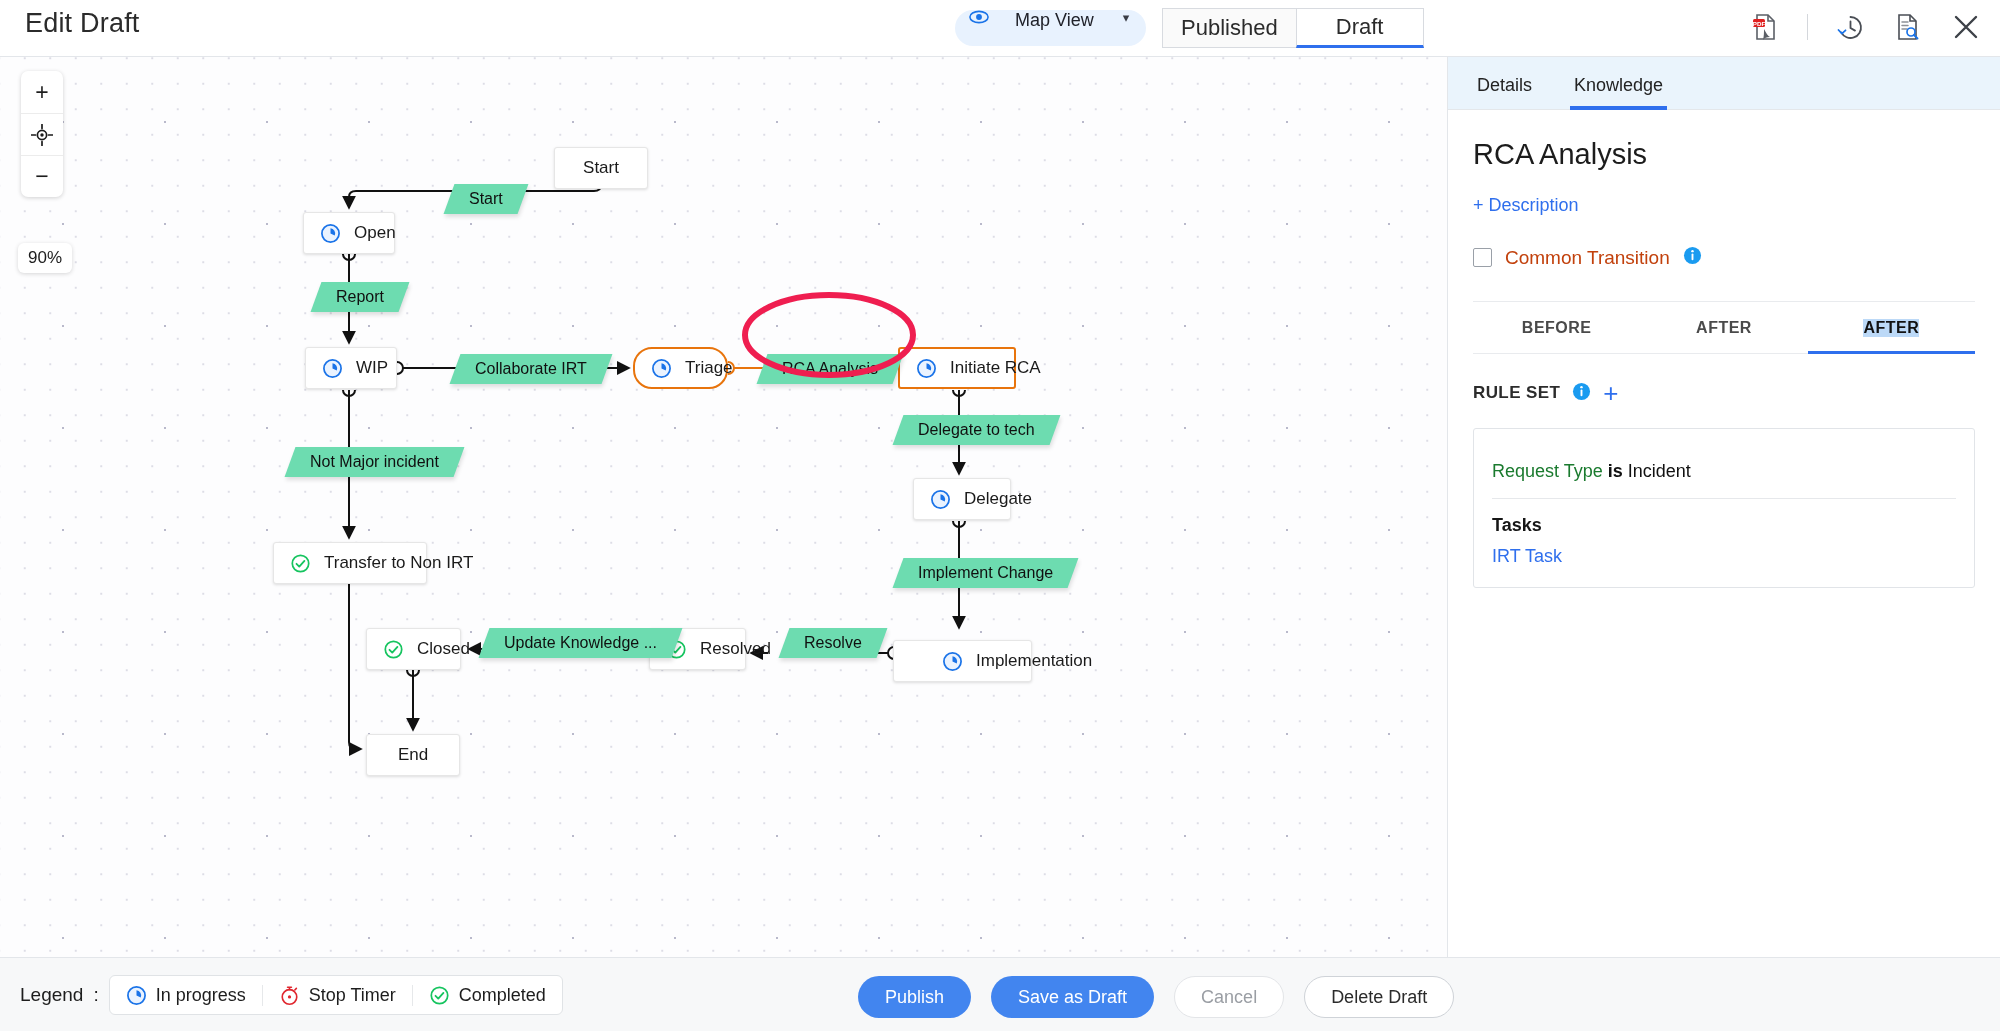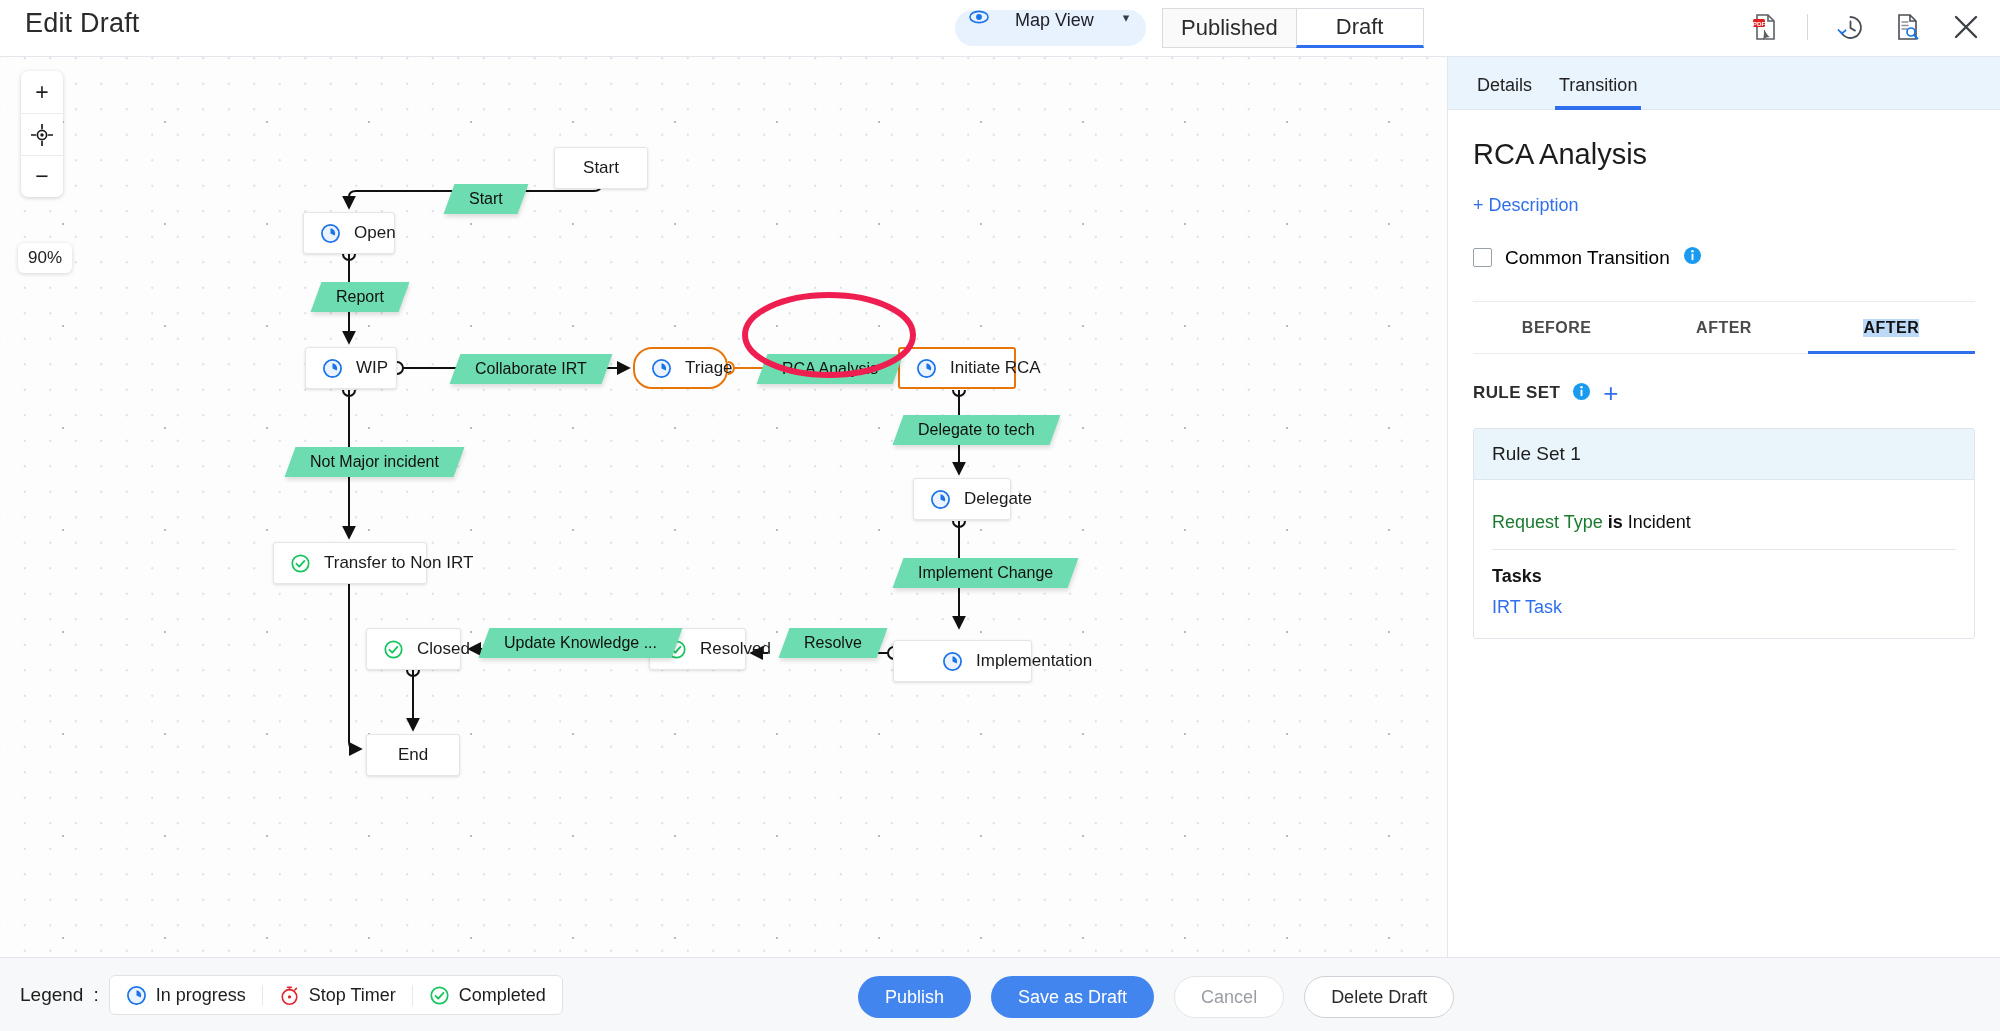--- a/index.html
+++ b/index.html
@@ -98,36 +98,36 @@
   .ico { width: 21px; height: 21px; flex: 0 0 21px; display: block; }
   .ann-ellipse { position: absolute; z-index: 40; pointer-events: none; }
 
   
   .panel {
     position: absolute; left: 1447px; top: 57px; width: 553px; height: 900px;
     background: #fff; border-left: 1px solid #e3e6ea;
   }
   .panel-tabs {
     height: 53px; background: #eaf4fc; display: flex; align-items: flex-end;
-    padding-left: 25px; gap: 19px; border-bottom: 1px solid #e4e7ea;
+    padding-left: 25px; gap: 34px; border-bottom: 1px solid #e4e7ea;
   }
   .ptab {
     font-size: 18px; color: #232323; padding: 0 4px 13px; cursor: pointer;
     position: relative;
   }
   .ptab.active::after {
     content: ""; position: absolute; left: 0; right: 0; bottom: -1px;
     height: 4px; background: #2f6fed;
   }
   .panel-body { padding: 28px 25px 0; }
   .panel-h1 { font-size: 29px; color: #1c1c1c; font-weight: 400; }
   .add-desc { margin-top: 24px; font-size: 18px; color: #2f6fed; cursor: pointer; display: inline-block; }
   .cb-row { margin-top: 30px; display: flex; align-items: center; gap: 13px; }
   .cb { width: 19px; height: 19px; border: 1.6px solid #9aa0a8; border-radius: 2px; background: #fff; cursor: pointer; }
-  .cb-lb { font-size: 19px; color: #000000; }
+  .cb-lb { font-size: 19px; color: #c2410c; }
   .info-i { width: 19px; height: 19px; flex: 0 0 19px; }
 
   .stage-tabs {
     margin-top: 32px; display: flex; border-top: 1px solid #e9ebee;
     border-bottom: 1px solid #e9ebee; height: 53px; position: relative;
   }
   .stab {
     flex: 1; display: flex; align-items: center; justify-content: center;
     font-size: 16px; font-weight: bold; color: #4a4a4a; letter-spacing: .5px;
     cursor: pointer; position: relative;
@@ -426,21 +426,21 @@
       <svg width="178" height="92" viewBox="0 0 178 92">
         <ellipse cx="89" cy="46" rx="84" ry="40" fill="none" stroke="#ef1e50" stroke-width="6"></ellipse>
       </svg>
     </div>
   </div>
 
   <div class="panel">
 
     <div class="panel-tabs">
       <div class="ptab">Details</div>
-      <div class="ptab active">Transition</div>
+      <div class="ptab active">Knowledge</div>
     </div>
 
     <div class="panel-body">
       <div class="panel-h1">RCA Analysis</div>
       <div class="add-desc">+ Description</div>
 
       <div class="cb-row">
         <div class="cb"></div>
         <div class="cb-lb">Common Transition</div>
         <span>
@@ -468,21 +468,20 @@
           <svg class="info-i" viewBox="0 0 20 20">
               <circle cx="10" cy="10" r="9" fill="#1a9bf0"></circle>
               <rect x="9" y="8" width="2" height="7" rx="1" fill="#fff"></rect>
               <circle cx="10" cy="5.4" r="1.3" fill="#fff"></circle>
             </svg>
         </span>
         <span class="rs-plus">+</span>
       </div>
 
       <div class="rs-card">
-        <div class="rs-card-head">Rule Set 1</div>
         <div class="rs-cond">
           <span class="fld">Request Type</span>
           <span class="op">is</span>
           <span>Incident</span>
         </div>
         <div class="rs-sep"></div>
         <div class="rs-tasks-h">Tasks</div>
         <div class="rs-task">IRT Task</div>
       </div>
     </div>

